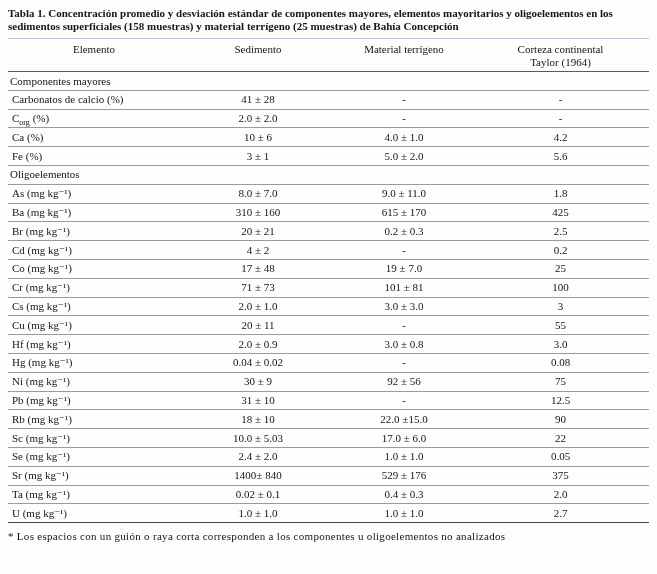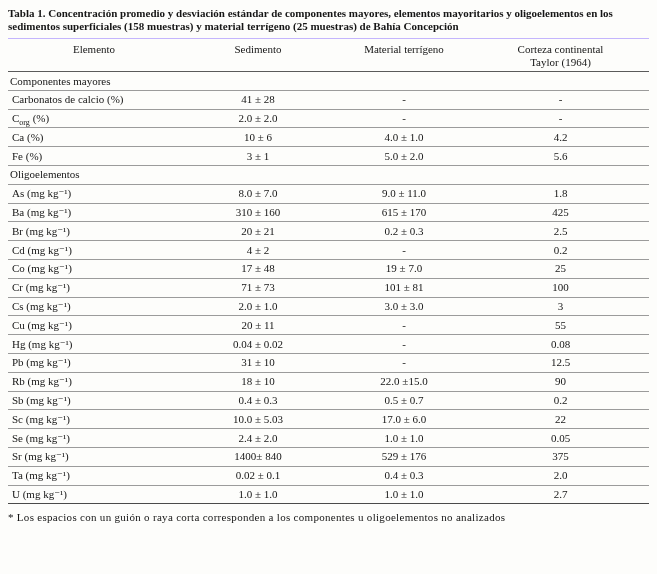--- a/index.html
+++ b/index.html
@@ -154,44 +154,50 @@
           <td class="val-cell">3.0 ± 3.0</td>
           <td class="val-cell">3</td>
         </tr>
         <tr>
           <td class="el-cell">Cu (mg kg⁻¹)</td>
           <td class="val-cell">20 ± 11</td>
           <td class="val-cell">-</td>
           <td class="val-cell">55</td>
         </tr>
         <tr>
+          <td class="el-cell">Hf (mg kg⁻¹)</td>
+          <td class="val-cell">2.0 ± 0.9</td>
+          <td class="val-cell">3.0 ± 0.8</td>
+          <td class="val-cell">3.0</td>
+        </tr>
+        <tr>
           <td class="el-cell">Hg (mg kg⁻¹)</td>
           <td class="val-cell">0.04 ± 0.02</td>
           <td class="val-cell">-</td>
           <td class="val-cell">0.08</td>
+        </tr>
+        <tr>
+          <td class="el-cell">Ni (mg kg⁻¹)</td>
+          <td class="val-cell">30 ± 9</td>
+          <td class="val-cell">92 ± 56</td>
+          <td class="val-cell">75</td>
         </tr>
         <tr>
           <td class="el-cell">Pb (mg kg⁻¹)</td>
           <td class="val-cell">31 ± 10</td>
           <td class="val-cell">-</td>
           <td class="val-cell">12.5</td>
         </tr>
         <tr>
           <td class="el-cell">Rb (mg kg⁻¹)</td>
           <td class="val-cell">18 ± 10</td>
           <td class="val-cell">22.0 ±15.0</td>
           <td class="val-cell">90</td>
         </tr>
         <tr>
-          <td class="el-cell">Sb (mg kg⁻¹)</td>
-          <td class="val-cell">0.4 ± 0.3</td>
-          <td class="val-cell">0.5 ± 0.7</td>
-          <td class="val-cell">0.2</td>
-        </tr>
-        <tr>
           <td class="el-cell">Sc (mg kg⁻¹)</td>
           <td class="val-cell">10.0 ± 5.03</td>
           <td class="val-cell">17.0 ± 6.0</td>
           <td class="val-cell">22</td>
         </tr>
         <tr>
           <td class="el-cell">Se (mg kg⁻¹)</td>
           <td class="val-cell">2.4 ± 2.0</td>
           <td class="val-cell">1.0 ± 1.0</td>
           <td class="val-cell">0.05</td>

